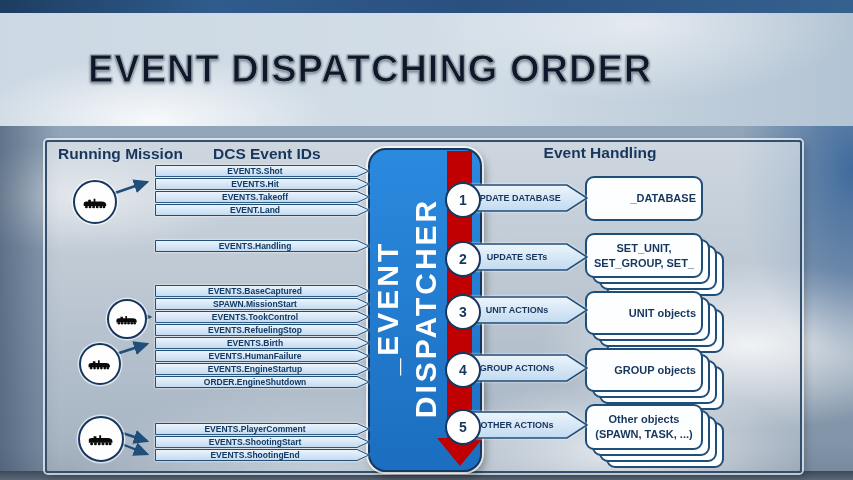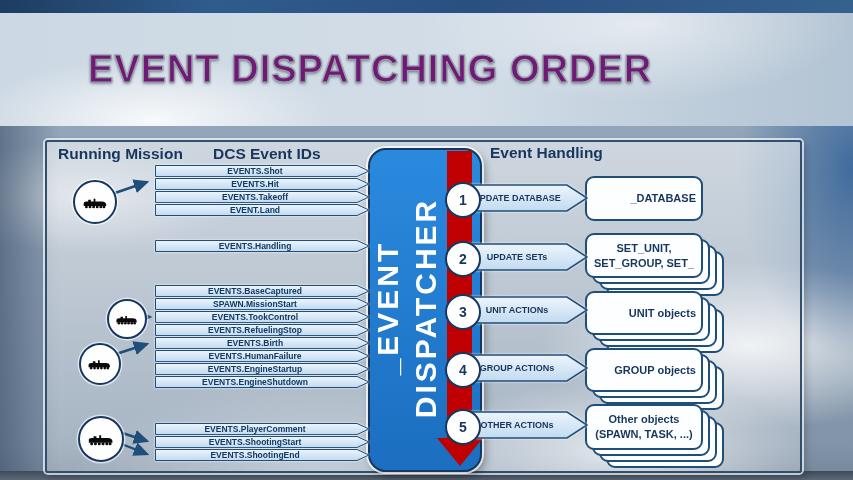--- a/index.html
+++ b/index.html
@@ -21,21 +21,21 @@
       radial-gradient(ellipse 300px 120px at 88% 62%, rgba(255,255,255,.8), rgba(255,255,255,0) 70%),
       radial-gradient(ellipse 260px 100px at 72% 92%, rgba(244,248,252,.75), rgba(244,248,252,0) 72%),
       radial-gradient(ellipse 220px 80px at 10% 20%, rgba(255,255,255,.5), rgba(255,255,255,0) 70%),
       radial-gradient(ellipse 340px 130px at 38% 100%, rgba(230,238,246,.5), rgba(230,238,246,0) 75%),
       linear-gradient(180deg,#93a6b9 0%,#8b9eb2 45%,#8194a8 90%,#75879a 100%);}
   .bg-bottom{position:absolute;left:0;top:471px;width:853px;height:9px;
     background:linear-gradient(180deg,#3e4a59,#5a6878);}
 
   
   .slide-title{position:absolute;left:88px;top:48px;
-    font-size:38px;font-weight:bold;letter-spacing:1px;color:#701a75;
+    font-size:38px;font-weight:bold;letter-spacing:1px;color:#0f172a;
     -webkit-text-stroke:1.2px #97a0a9;
     text-shadow:0 2px 3px rgba(70,80,92,.55), 0 0 2px rgba(120,128,138,.9);
     white-space:nowrap;}
 
   
   .panel{position:absolute;left:45px;top:140px;width:753px;height:329px;
     border:2px solid #31506f;border-radius:3px;
     background:linear-gradient(180deg, rgba(255,255,255,.55), rgba(255,255,255,.28));
     box-shadow:0 0 0 2px rgba(255,255,255,.7), 3px 4px 8px rgba(0,0,0,.25);
     z-index:1;}
@@ -113,21 +113,21 @@
   <div class="bg-titleband"></div>
   <div class="bg-main"></div>
   <div class="bg-bottom"></div>
 
   <div class="slide-title">EVENT DISPATCHING ORDER</div>
 
   <div class="panel"></div>
 
   <div class="col-header" style="left:58px;top:145px;">Running Mission</div>
   <div class="col-header" style="left:213px;top:145px;">DCS Event IDs</div>
-  <div class="col-header" style="left:490px;top:144px;width:220px;">Event Handling</div>
+  <div class="col-header" style="left:490px;top:144px;width:220px;text-align:center;">Event Handling</div>
 
   <div class="dispatcher"></div>
   <div class="red-band"></div>
   <div class="red-head"></div>
   <div class="disp-label">
     <div class="rot">
       <div>_EVENT</div>
       <div>DISPATCHER</div>
     </div>
   </div>
@@ -203,21 +203,21 @@
   <div class="ebox" style="top:363px;">
       <svg viewBox="0 0 215 12" preserveAspectRatio="none">
         <polygon points="0.5,0.5 202,0.5 214,6 202,11.5 0.5,11.5" fill="url(#gbox)" stroke="#1f4e79" stroke-width="1"></polygon>
       </svg>
       <span>EVENTS.EngineStartup</span>
     </div>
   <div class="ebox" style="top:376px;">
       <svg viewBox="0 0 215 12" preserveAspectRatio="none">
         <polygon points="0.5,0.5 202,0.5 214,6 202,11.5 0.5,11.5" fill="url(#gbox)" stroke="#1f4e79" stroke-width="1"></polygon>
       </svg>
-      <span>EVENTS.EngineShutdown</span>
+      <span>ORDER.EngineShutdown</span>
     </div>
 
   <div class="ebox" style="top:423px;">
       <svg viewBox="0 0 215 12" preserveAspectRatio="none">
         <polygon points="0.5,0.5 202,0.5 214,6 202,11.5 0.5,11.5" fill="url(#gbox)" stroke="#1f4e79" stroke-width="1"></polygon>
       </svg>
       <span>EVENTS.PlayerComment</span>
     </div>
   <div class="ebox" style="top:436px;">
       <svg viewBox="0 0 215 12" preserveAspectRatio="none">

